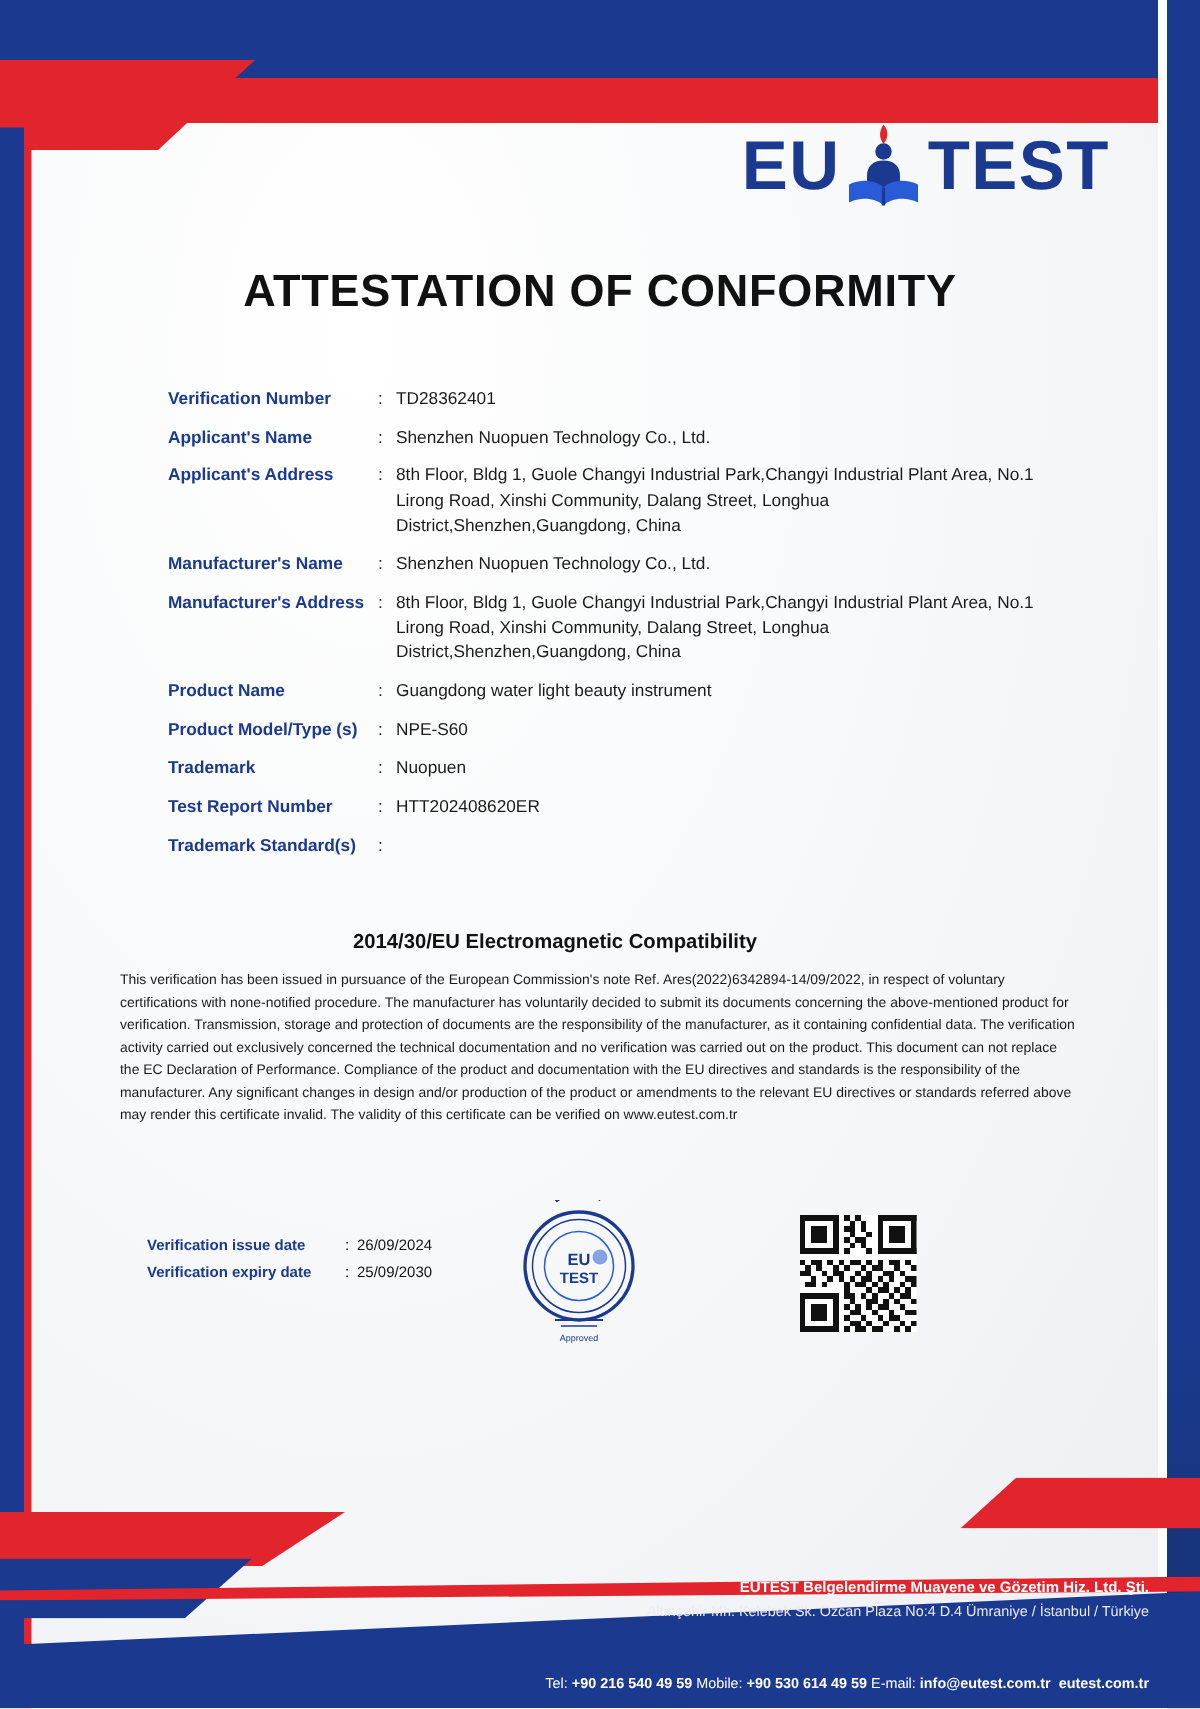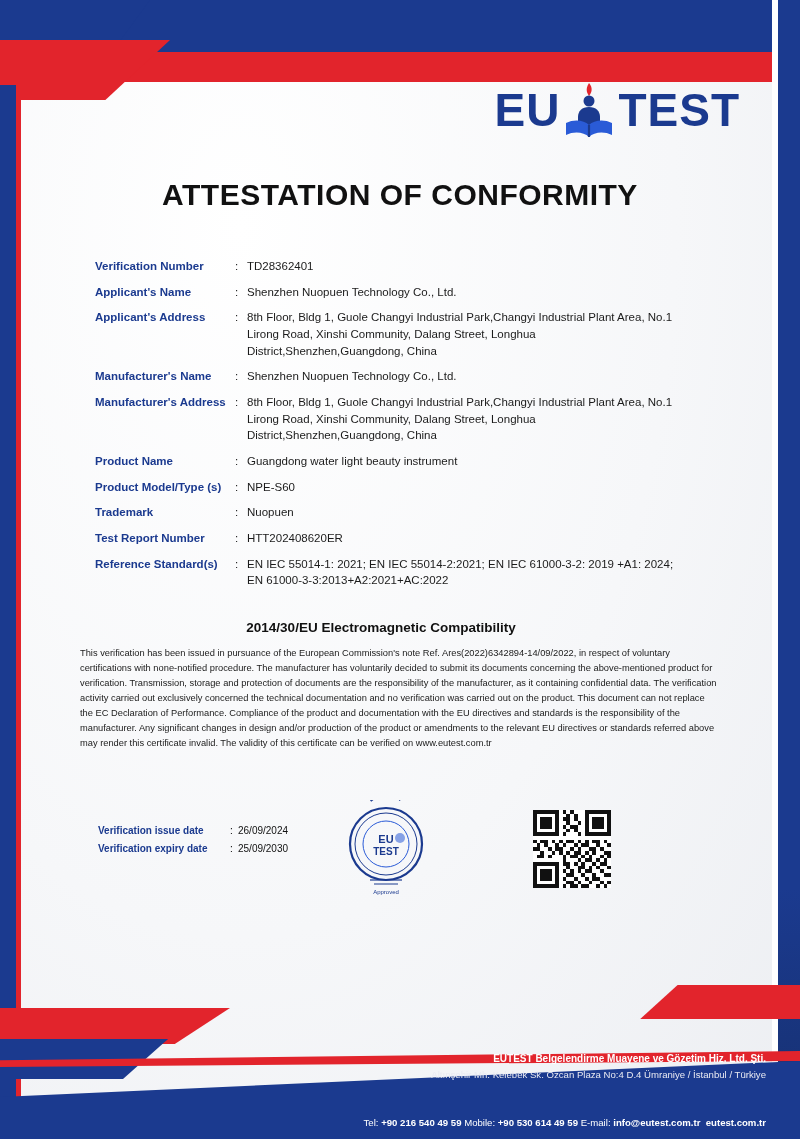--- a/index.html
+++ b/index.html
@@ -145,21 +145,21 @@
     font-size: 30px;
     font-weight: bold;
     color: #111111;
     letter-spacing: 0.5px;
   }
 
   
   .details {
     position: absolute;
     top: 258px;
-    left: 95px;
+    left: 112px;
     width: 625px;
     font-size: 11.5px;
   }
   .row {
     display: flex;
     align-items: flex-start;
     margin-bottom: 9px;
   }
   .row .label {
     width: 140px;
@@ -184,21 +184,20 @@
   
   .directive {
     position: absolute;
     top: 620px;
     left: 0;
     width: 740px;
     text-align: center;
     font-size: 13.5px;
     font-weight: bold;
     color: #111;
-    padding-left: 11px;
   }
   .statement {
     position: absolute;
     top: 646px;
     left: 80px;
     width: 640px;
     text-align: left;
     font-size: 9.3px;
     line-height: 1.62;
     color: #1a1a1a;
@@ -368,26 +367,22 @@
 
     <div class="row">
       <div class="label">Test Report Number</div>
       <div class="colon">:</div>
       <div class="value">
         <div>HTT202408620ER</div>
       </div>
     </div>
 
     <div class="row">
-      <div class="label">Reference Standard(s)</div>
-      <div class="colon">:</div>
-      <div class="value">
-        <div>EN IEC 55014-1: 2021; EN IEC 55014-2:2021; EN IEC 61000-3-2: 2019 +A1: 2024;</div>
-        <div>EN 61000-3-3:2013+A2:2021+AC:2022</div>
-      </div>
+      <div class="label">Trademark Standard(s)</div>
+      <div class="colon">:</div>
     </div>
 
   </div>
 
   <div class="directive">2014/30/EU Electromagnetic Compatibility</div>
 
   <div class="statement">This verification has been issued in pursuance of the European Commission's note Ref. Ares(2022)6342894-14/09/2022, in respect of voluntary certifications with none-notified procedure. The manufacturer has voluntarily decided to submit its documents concerning the above-mentioned product for verification. Transmission, storage and protection of documents are the responsibility of the manufacturer, as it containing confidential data. The verification activity carried out exclusively concerned the technical documentation and no verification was carried out on the product. This document can not replace the EC Declaration of Performance. Compliance of the product and documentation with the EU directives and standards is the responsibility of the manufacturer. Any significant changes in design and/or production of the product or amendments to the relevant EU directives or standards referred above may render this certificate invalid. The validity of this certificate can be verified on www.eutest.com.tr</div>
 
   <div class="dates">
     <div class="d-row">

